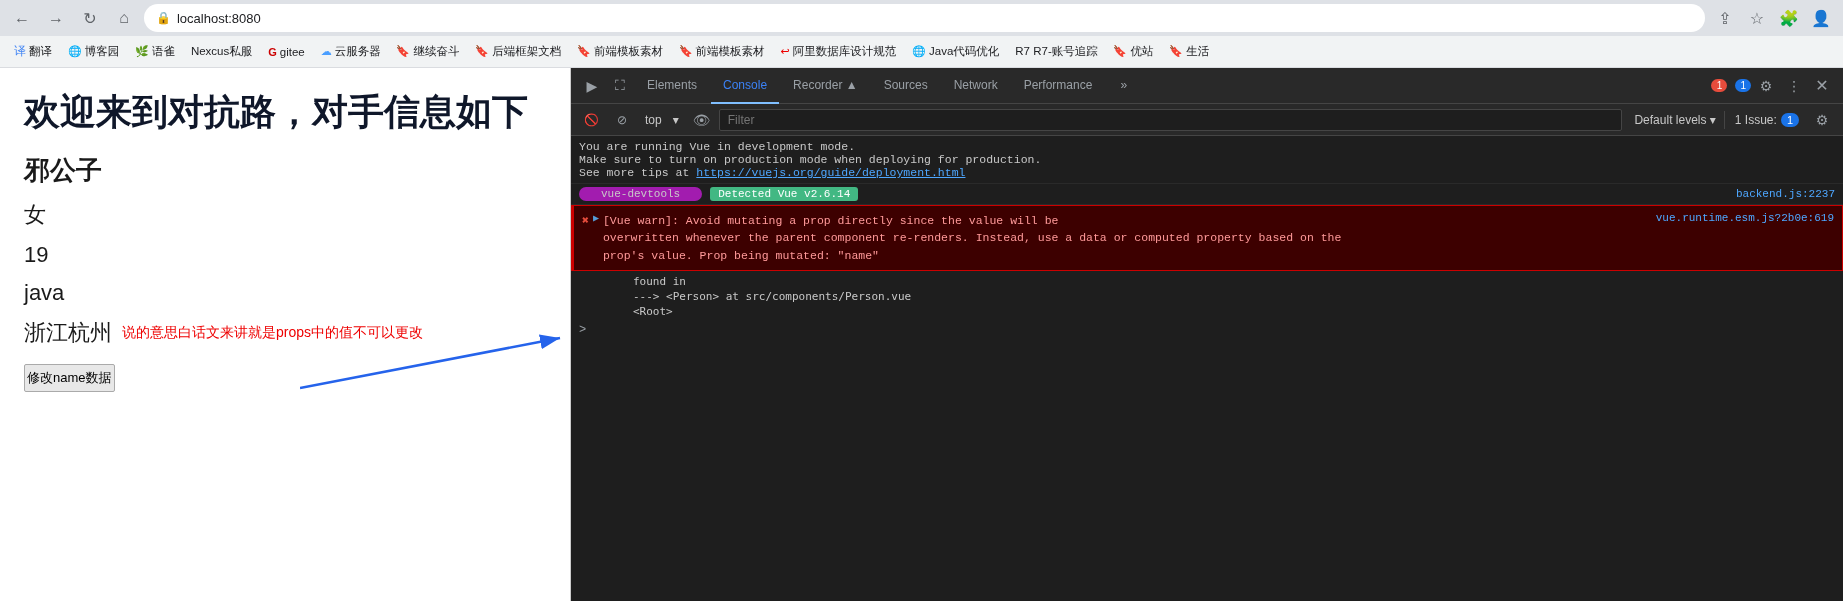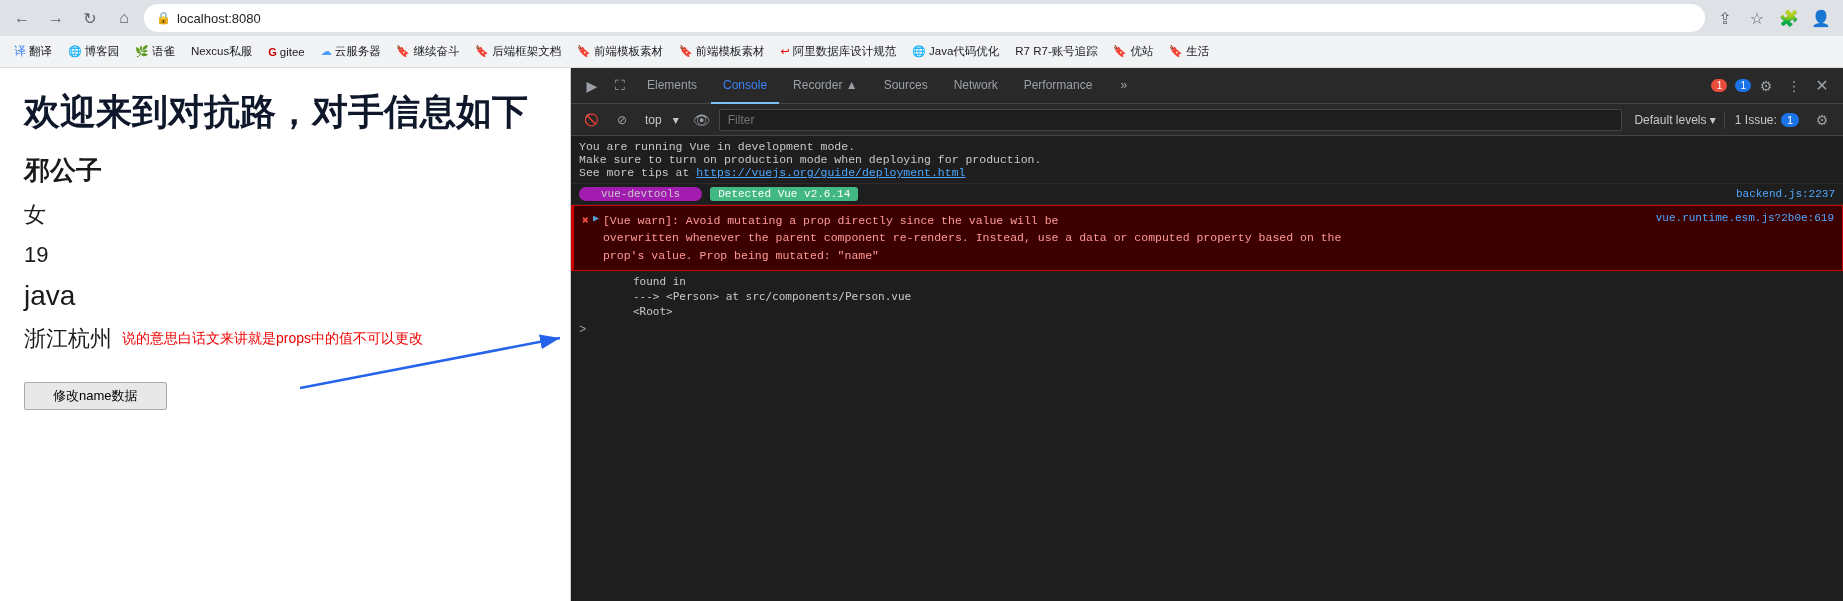--- a/index.html
+++ b/index.html
@@ -18,25 +18,25 @@
 
     
     .main-area { display: flex; height: calc(601px - 36px - 32px); }
 
     
     .webpage { background: white; width: 570px; flex-shrink: 0; padding: 20px 24px; overflow: auto; }
     .page-title { font-size: 36px; font-weight: bold; color: #0f172a; margin-bottom: 16px; }
     .person-name { font-size: 26px; font-weight: bold; color: #1a1a1a; margin-bottom: 12px; }
     .person-gender { font-size: 22px; color: #1a1a1a; margin-bottom: 12px; }
     .person-age { font-size: 22px; color: #1a1a1a; margin-bottom: 12px; }
-    .person-lang { font-size: 28px; color: #1a1a1a; margin-bottom: 12px; }
-    .person-address-row { display: flex; align-items: center; gap: 10px; margin-bottom: 28px; }
+    .person-lang { font-size: 22px; color: #1a1a1a; margin-bottom: 12px; }
+    .person-address-row { display: flex; align-items: center; gap: 10px; margin-bottom: 16px; }
     .person-address { font-size: 22px; color: #1a1a1a; }
     .address-note { font-size: 14px; color: #e00; }
-    .modify-btn { background: #e8e8e8; border: 1px solid #aaa; padding: 4px 28px; font-size: 13px; cursor: pointer; border-radius: 2px; }
+    .modify-btn { background: #e8e8e8; border: 1px solid #aaa; padding: 4px 2px; font-size: 13px; cursor: pointer; border-radius: 2px; }
 
     
     .devtools { flex: 1; background: #1e1e1e; display: flex; flex-direction: column; border-left: 1px solid #ccc; }
 
     
     .devtools-toolbar { height: 36px; background: #292929; display: flex; align-items: center; padding: 0 8px; gap: 2px; border-bottom: 1px solid #454545; }
     .dt-icon-btn { width: 26px; height: 26px; display: flex; align-items: center; justify-content: center; border-radius: 3px; cursor: pointer; color: #9aa0a6; font-size: 14px; border: none; background: transparent; }
     .dt-tab { padding: 0 12px; height: 36px; display: flex; align-items: center; font-size: 12px; color: #9aa0a6; cursor: pointer; border-bottom: 2px solid transparent; }
     .dt-tab.active { color: #3b82f6; border-bottom-color: #80bfff; }
     .dt-more { margin-left: 2px; color: #9aa0a6; }

